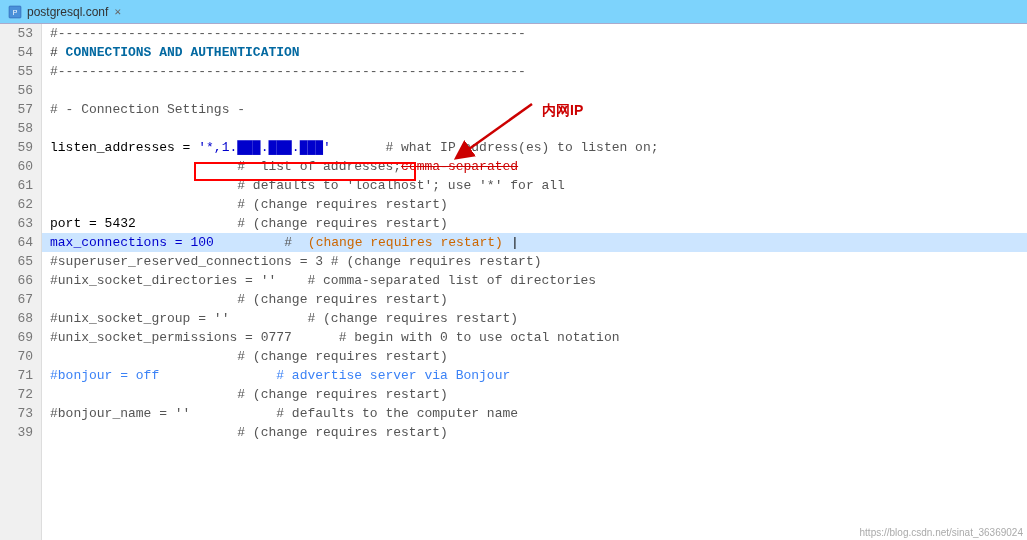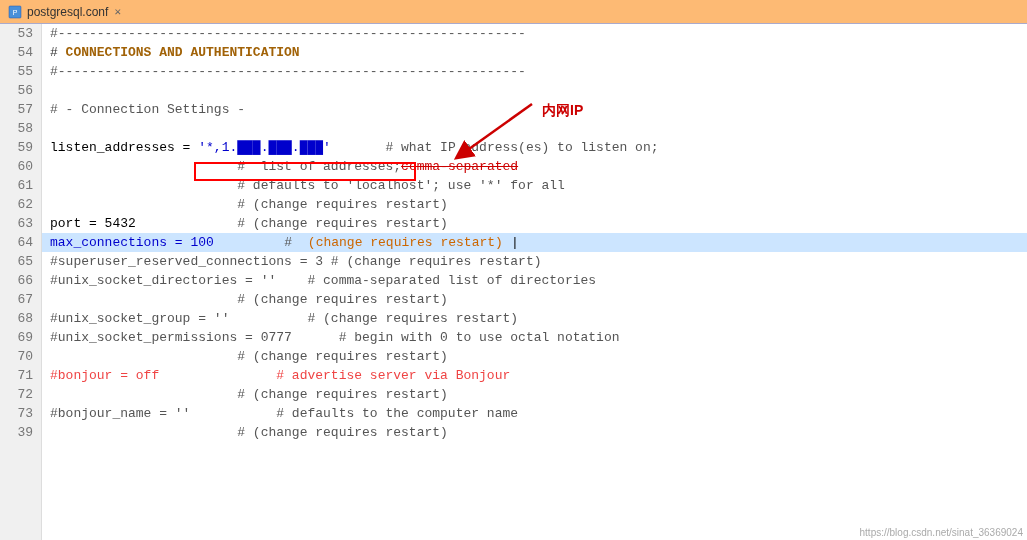--- a/index.html
+++ b/index.html
@@ -4,21 +4,21 @@
   <style>
     * { margin: 0; padding: 0; box-sizing: border-box; }
     body {
       background: #fff;
       font-family: 'Courier New', Courier, monospace;
       font-size: 13px;
       overflow: hidden;
     }
 
     .title-bar {
-      background: #fdba74;
+      background: #7dd3fc;
       display: flex;
       align-items: center;
       padding: 3px 8px;
       border-bottom: 1px solid #aac;
       height: 24px;
     }
 
     .title-bar-icon {
       width: 14px;
       height: 14px;
@@ -161,38 +161,38 @@
       <div>69</div>
       <div>70</div>
       <div>71</div>
       <div>72</div>
       <div>73</div>
       <div>39</div>
     </div>
   <div class="code-area" id="code-area">
     <div id="code-lines">
         <div class="code-line normal"><span style="color:#555;">#------------------------------------------------------------</span></div>
-        <div class="code-line normal"><span style="color:#333;">#&nbsp;</span><span style="color:#a16207; font-weight:bold;text-align:right;">CONNECTIONS AND AUTHENTICATION</span></div>
+        <div class="code-line normal"><span style="color:#333;">#&nbsp;</span><span style="color:#0369a1; font-weight:bold;text-align:right;">CONNECTIONS AND AUTHENTICATION</span></div>
         <div class="code-line normal"><span style="color:#555;">#------------------------------------------------------------</span></div>
         <div class="code-line normal">&nbsp;</div>
         <div class="code-line normal"><span style="color:#555;"># - Connection Settings -</span></div>
         <div class="code-line normal">&nbsp;</div>
         <div class="code-line normal"><span style="color:#000;">listen_addresses = </span><span style="color:#0000cc;">'*,1.███.███.███'</span><span style="color:#555;">       # what IP address(es) to listen on;</span></div>
         <div class="code-line normal"><span style="color:#555;">&nbsp;&nbsp;&nbsp;&nbsp;&nbsp;&nbsp;&nbsp;&nbsp;&nbsp;&nbsp;&nbsp;&nbsp;&nbsp;&nbsp;&nbsp;&nbsp;&nbsp;&nbsp;&nbsp;&nbsp;&nbsp;&nbsp;&nbsp;&nbsp;# </span><span style="color:#555;"> list of addresses;</span><span style="text-decoration:line-through; color:#cc0000;">comma-separated</span></div>
         <div class="code-line normal"><span style="color:#555;">                        # defaults to 'localhost'; use '*' for all</span></div>
         <div class="code-line normal"><span style="color:#555;">                        # (change requires restart)</span></div>
         <div class="code-line normal"><span style="color:#000;">port = 5432</span><span style="color:#555;">             # (change requires restart)</span></div>
         <div class="code-line highlighted"><span style="color:#0000cc;">max_connections = 100</span><span style="color:#555;">        # </span><span style="color:#cc6600;">(change requires restart)</span><span style="color:#000;">|</span></div>
         <div class="code-line normal"><span style="color:#555;">#superuser_reserved_connections = 3 # (change requires restart)</span></div>
         <div class="code-line normal"><span style="color:#555;">#unix_socket_directories = ''    # comma-separated list of directories</span></div>
         <div class="code-line normal"><span style="color:#555;">                        # (change requires restart)</span></div>
         <div class="code-line normal"><span style="color:#555;">#unix_socket_group = ''          # (change requires restart)</span></div>
         <div class="code-line normal"><span style="color:#555;">#unix_socket_permissions = 0777      # begin with 0 to use octal notation</span></div>
         <div class="code-line normal"><span style="color:#555;">                        # (change requires restart)</span></div>
-        <div class="code-line normal"><span style="color:#ef4444;">#bonjour = off               # advertise server via Bonjour</span></div>
+        <div class="code-line normal"><span style="color:#3b82f6;">#bonjour = off               # advertise server via Bonjour</span></div>
         <div class="code-line normal"><span style="color:#555;">                        # (change requires restart)</span></div>
         <div class="code-line normal"><span style="color:#555;">#bonjour_name = ''           # defaults to the computer name</span></div>
         <div class="code-line normal"><span style="color:#555;">                        # (change requires restart)</span></div>
       </div>
     <div class="annotation-container">
 
       <div class="redbox"></div>
 
       <svg style="position:absolute; top:42px; left:330px; width:200px; height:80px;" viewBox="0 0 200 80">
         <defs>

